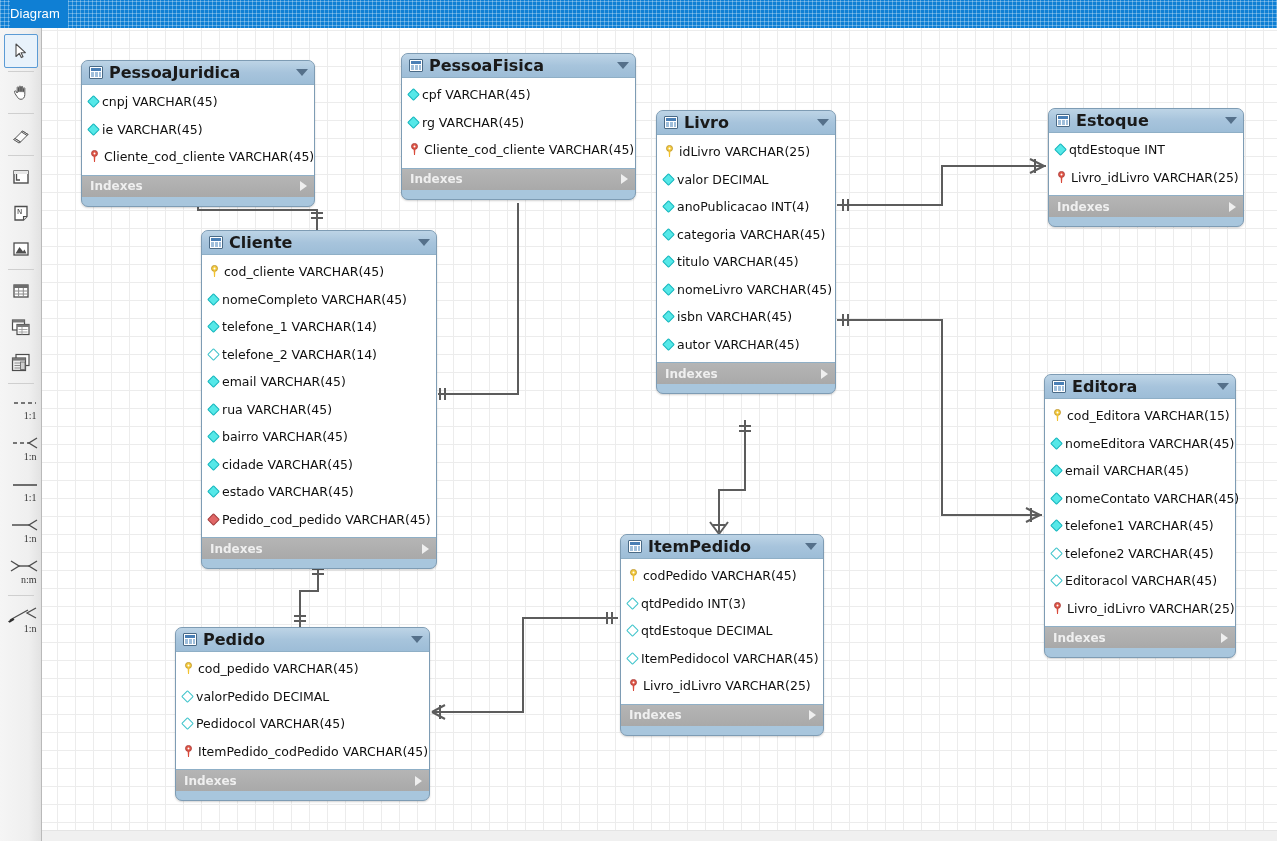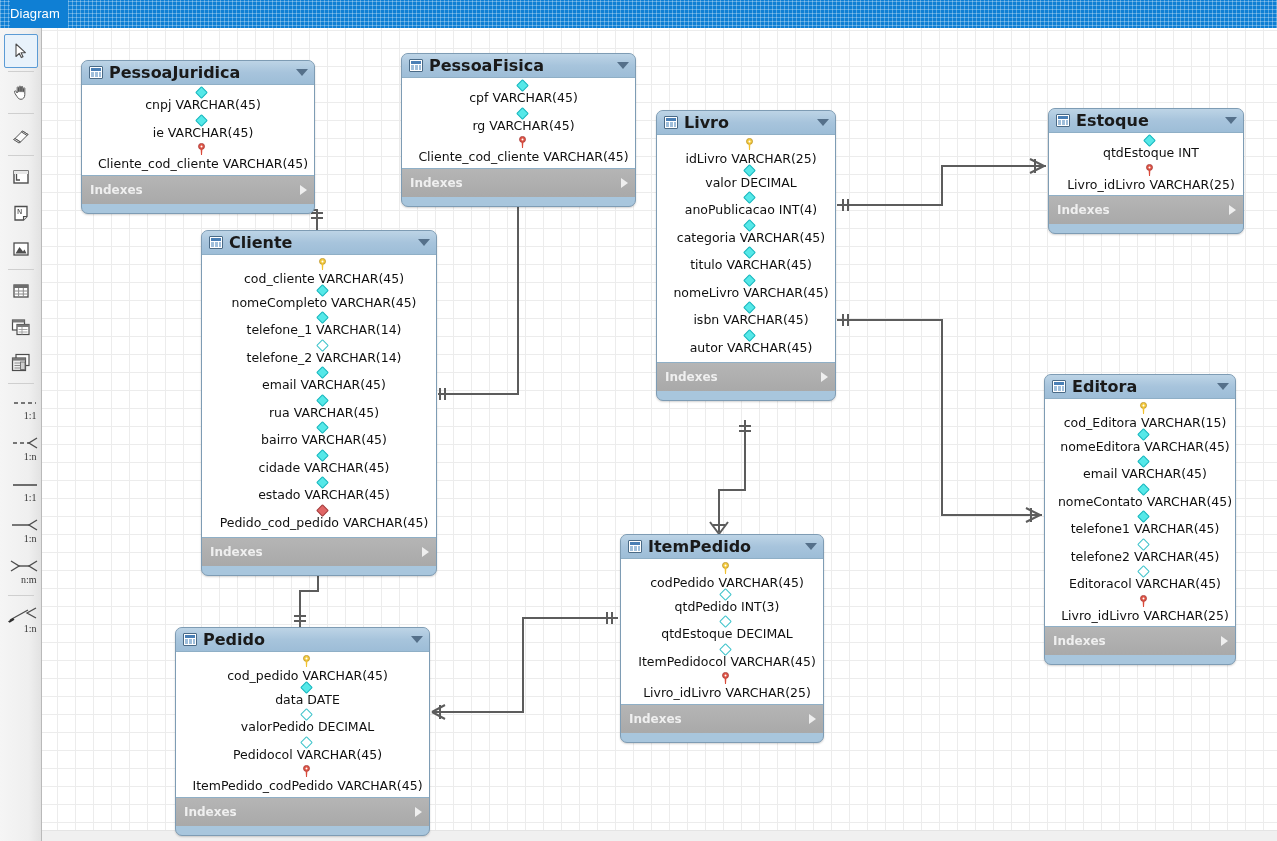--- a/index.html
+++ b/index.html
@@ -161,21 +161,20 @@
     padding: 3px 0 4px 0;
   }
   .col {
     height: 27.5px;
     display: flex; align-items: center;
     padding-left: 6px;
     font-size: 12.5px;
     color: #101010;
     white-space: nowrap;
     font-family: "DejaVu Sans", sans-serif;
-    flex-direction: column;
   }
   .col .ctext { margin-left: 4px; }
   
   .gl { width: 11px; height: 11px; flex: none; position: relative; }
   .gl.diamond {
     width: 9px; height: 9px;
     background: #55e8e8;
     border: 1px solid #13b6bd;
     transform: rotate(45deg);
     margin-left: 1px;
@@ -194,21 +193,21 @@
     background: #e06666;
     border: 1px solid #a33b3b;
     transform: rotate(45deg);
     margin-left: 1px;
     border-radius: 1px;
   }
   .gl.key-yellow, .gl.key-red {
     width: 11px; height: 13px; margin-left: 1px;
   }
   .idx {
-    height: 28px;
+    height: 21px;
     display:flex; align-items:center;
     padding: 0 7px 0 8px;
     background: linear-gradient(180deg,#b5b5b5 0%, #a9a9a9 100%);
     color: #efefef;
     font-size: 12px; font-weight: bold;
     font-family: "DejaVu Sans", sans-serif;
   }
   .idx .ilabel { flex:1; }
   .idx .iarrow {
     width:0;height:0;
@@ -736,24 +735,20 @@
         <span class="gl key-yellow">
           <svg width="11" height="13" viewBox="0 0 11 13">
               <circle cx="5.5" cy="3.4" r="3" fill="#f5cb3d" stroke="#b8902a" stroke-width=".8"></circle>
               <circle cx="5.5" cy="3.4" r="1" fill="#fff"></circle>
               <path d="M4.6 6 H6.4 L6 12 H5 Z" fill="#f2c230"></path>
             </svg>
         </span>
         <span class="ctext">cod_pedido VARCHAR(45)</span>
       </div>
       <div class="col">
-        <span class="gl diamond"></span>
-        <span class="ctext">data DATE</span>
-      </div>
-      <div class="col">
         <span class="gl diamond-hollow"></span>
         <span class="ctext">valorPedido DECIMAL</span>
       </div>
       <div class="col">
         <span class="gl diamond-hollow"></span>
         <span class="ctext">Pedidocol VARCHAR(45)</span>
       </div>
       <div class="col">
         <span class="gl key-red">
           <svg width="11" height="13" viewBox="0 0 11 13">

